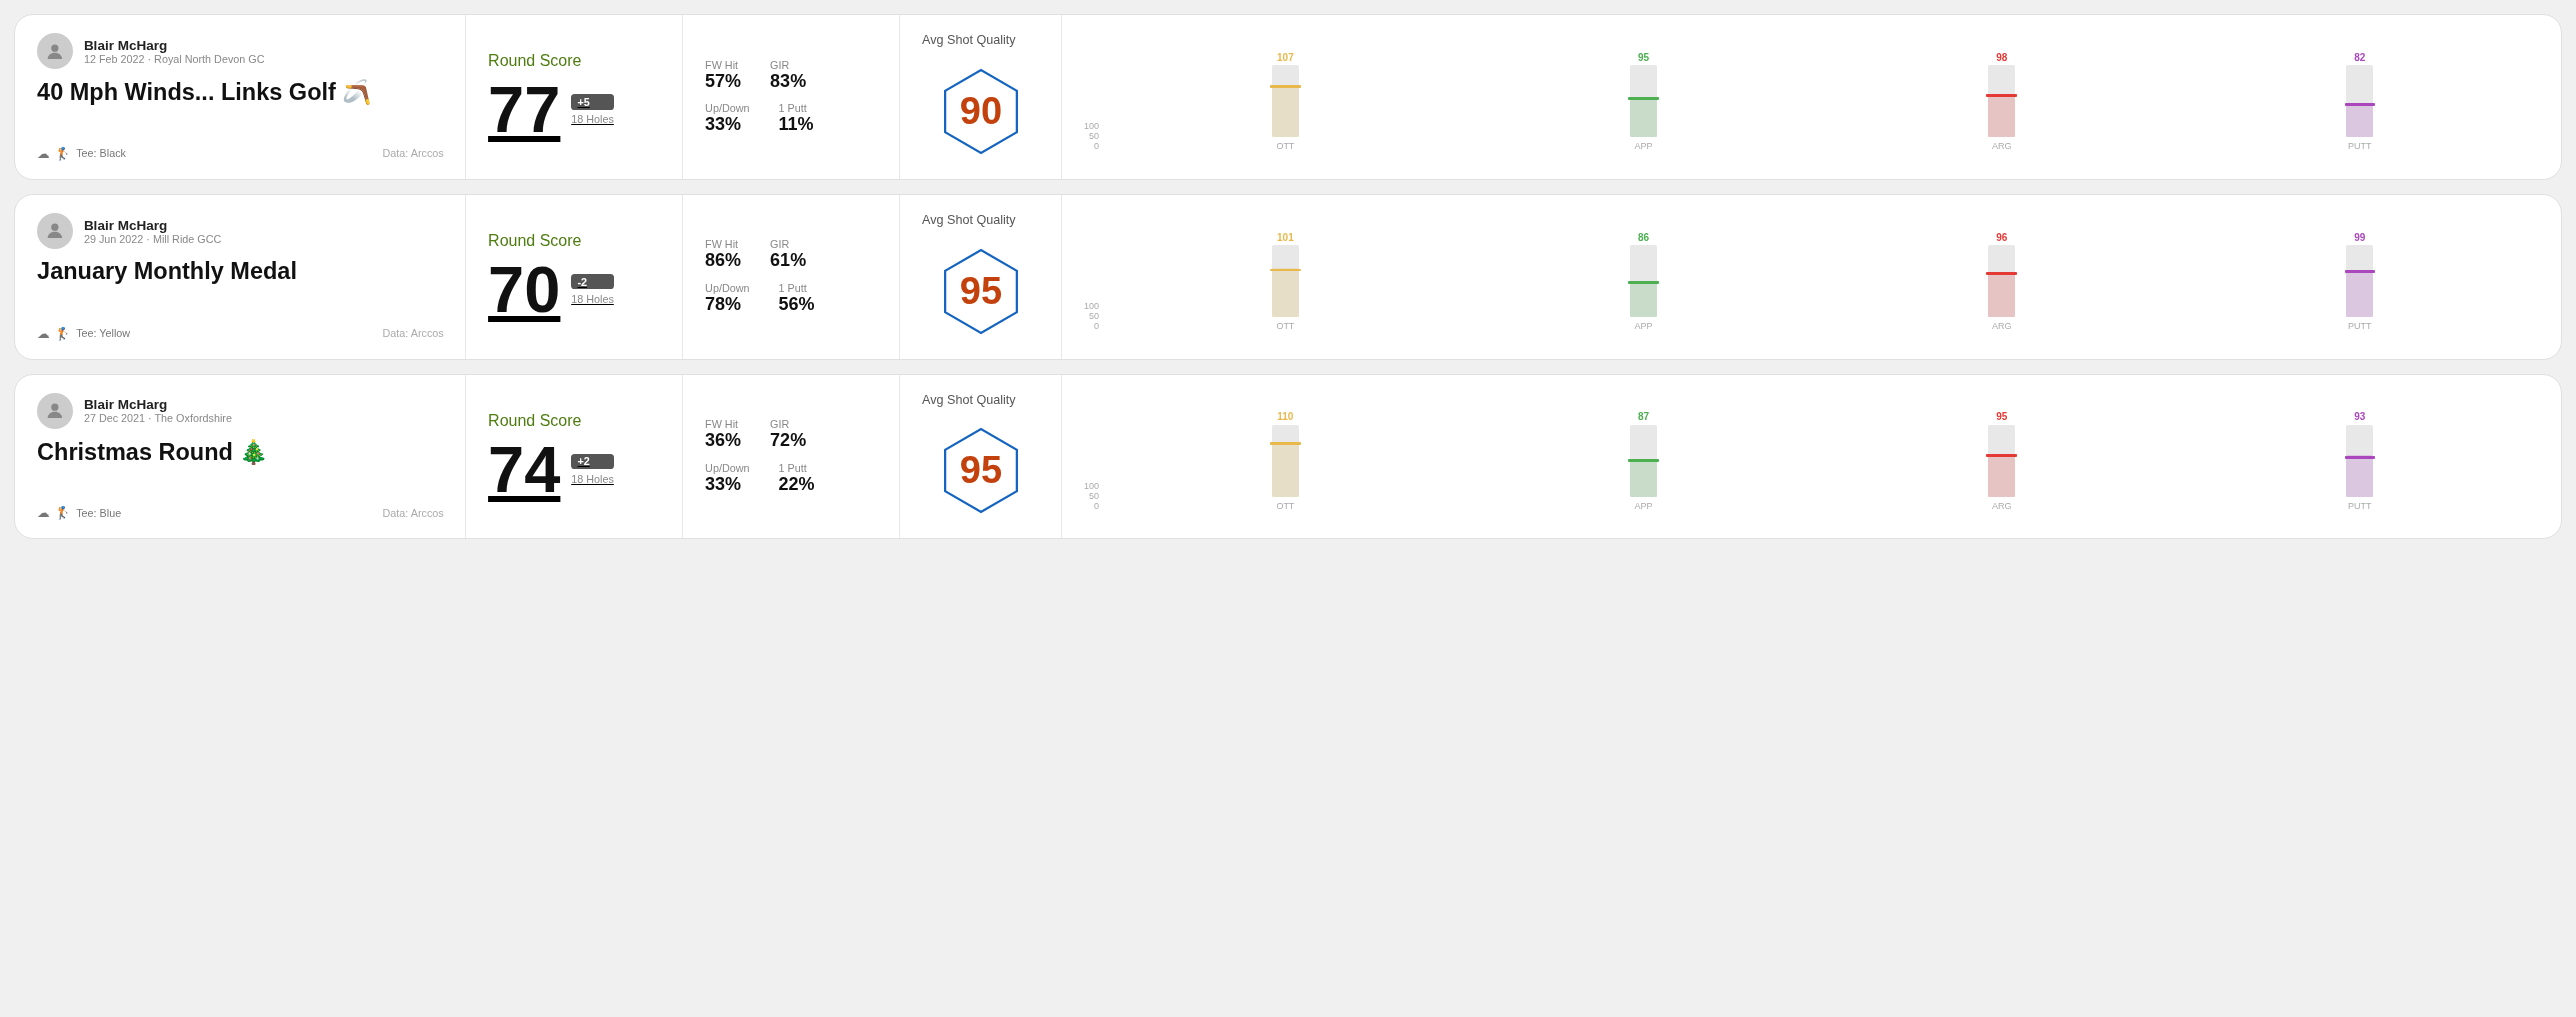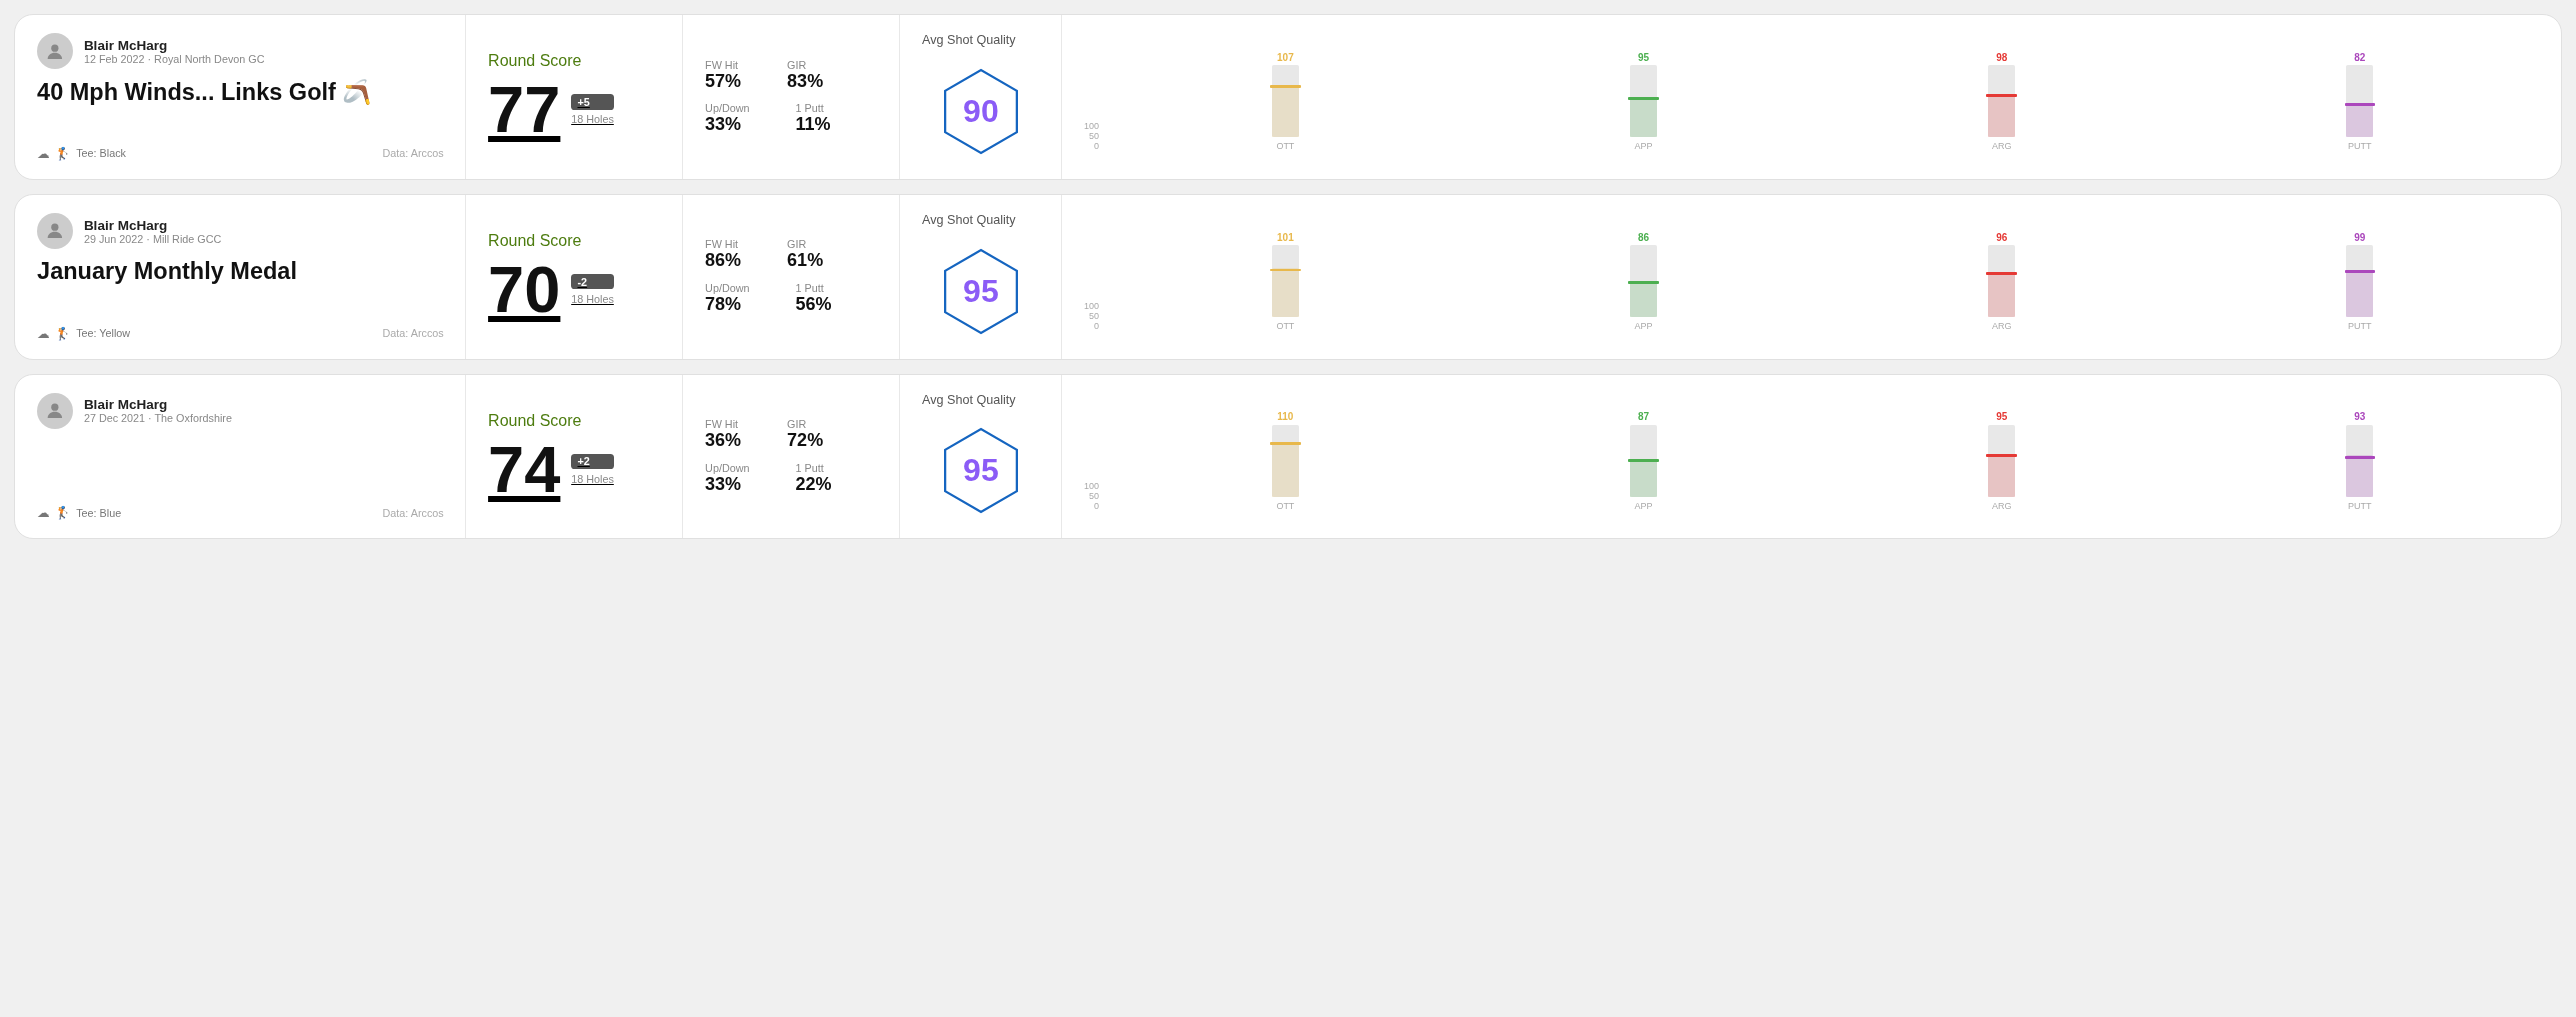--- a/index.html
+++ b/index.html
@@ -126,21 +126,21 @@
       flex: 0 0 217px;
       padding: 18px 21.7px;
       border-right: 0.9px solid #e8e8e8;
       display: flex;
       flex-direction: column;
       justify-content: center;
       gap: 10.8px;
     }
     .stats-row {
       display: flex;
-      gap: 46px;
+      gap: 29px;
     }
     .stat-item .stat-label {
       font-size: 10.8px;
       color: #888;
     }
     .stat-item .stat-value {
       font-size: 18px;
       font-weight: 700;
       color: #111;
     }
@@ -164,23 +164,23 @@
       height: 99px;
       display: flex;
       align-items: center;
       justify-content: center;
     }
     .hexagon-container svg {
       position: absolute;
       top: 0; left: 0;
     }
     .quality-score {
-      font-size: 32px;
+      font-size: 38px;
       font-weight: 800;
-      color: #8b5cf6;
+      color: #c2410c;
       position: relative;
       z-index: 1;
     }
     .card-chart {
       flex: 1;
       padding: 18px 21.7px;
       display: flex;
       flex-direction: column;
       justify-content: center;
     }
@@ -526,20 +526,21 @@
               <svg viewBox="0 0 24 24">
                 <circle cx="12" cy="8" r="4"></circle>
                 <path d="M4 20c0-4 3.6-7 8-7s8 3 8 7"></path>
               </svg>
             </div>
             <div class="user-info">
               <div class="user-name">Blair McHarg</div>
               <div class="user-meta">27 Dec 2021 · The Oxfordshire</div>
             </div>
           </div>
+          <div class="round-title">Christmas Round 🎄</div>
         </div>
         <div class="card-footer">
           <div class="tee-info">
             <span class="tee-icon">☁</span>
             <span class="tee-icon">🏌</span>
             <span>Tee: Blue</span>
           </div>
           <div class="data-source">Data: Arccos</div>
         </div>
       </div>

